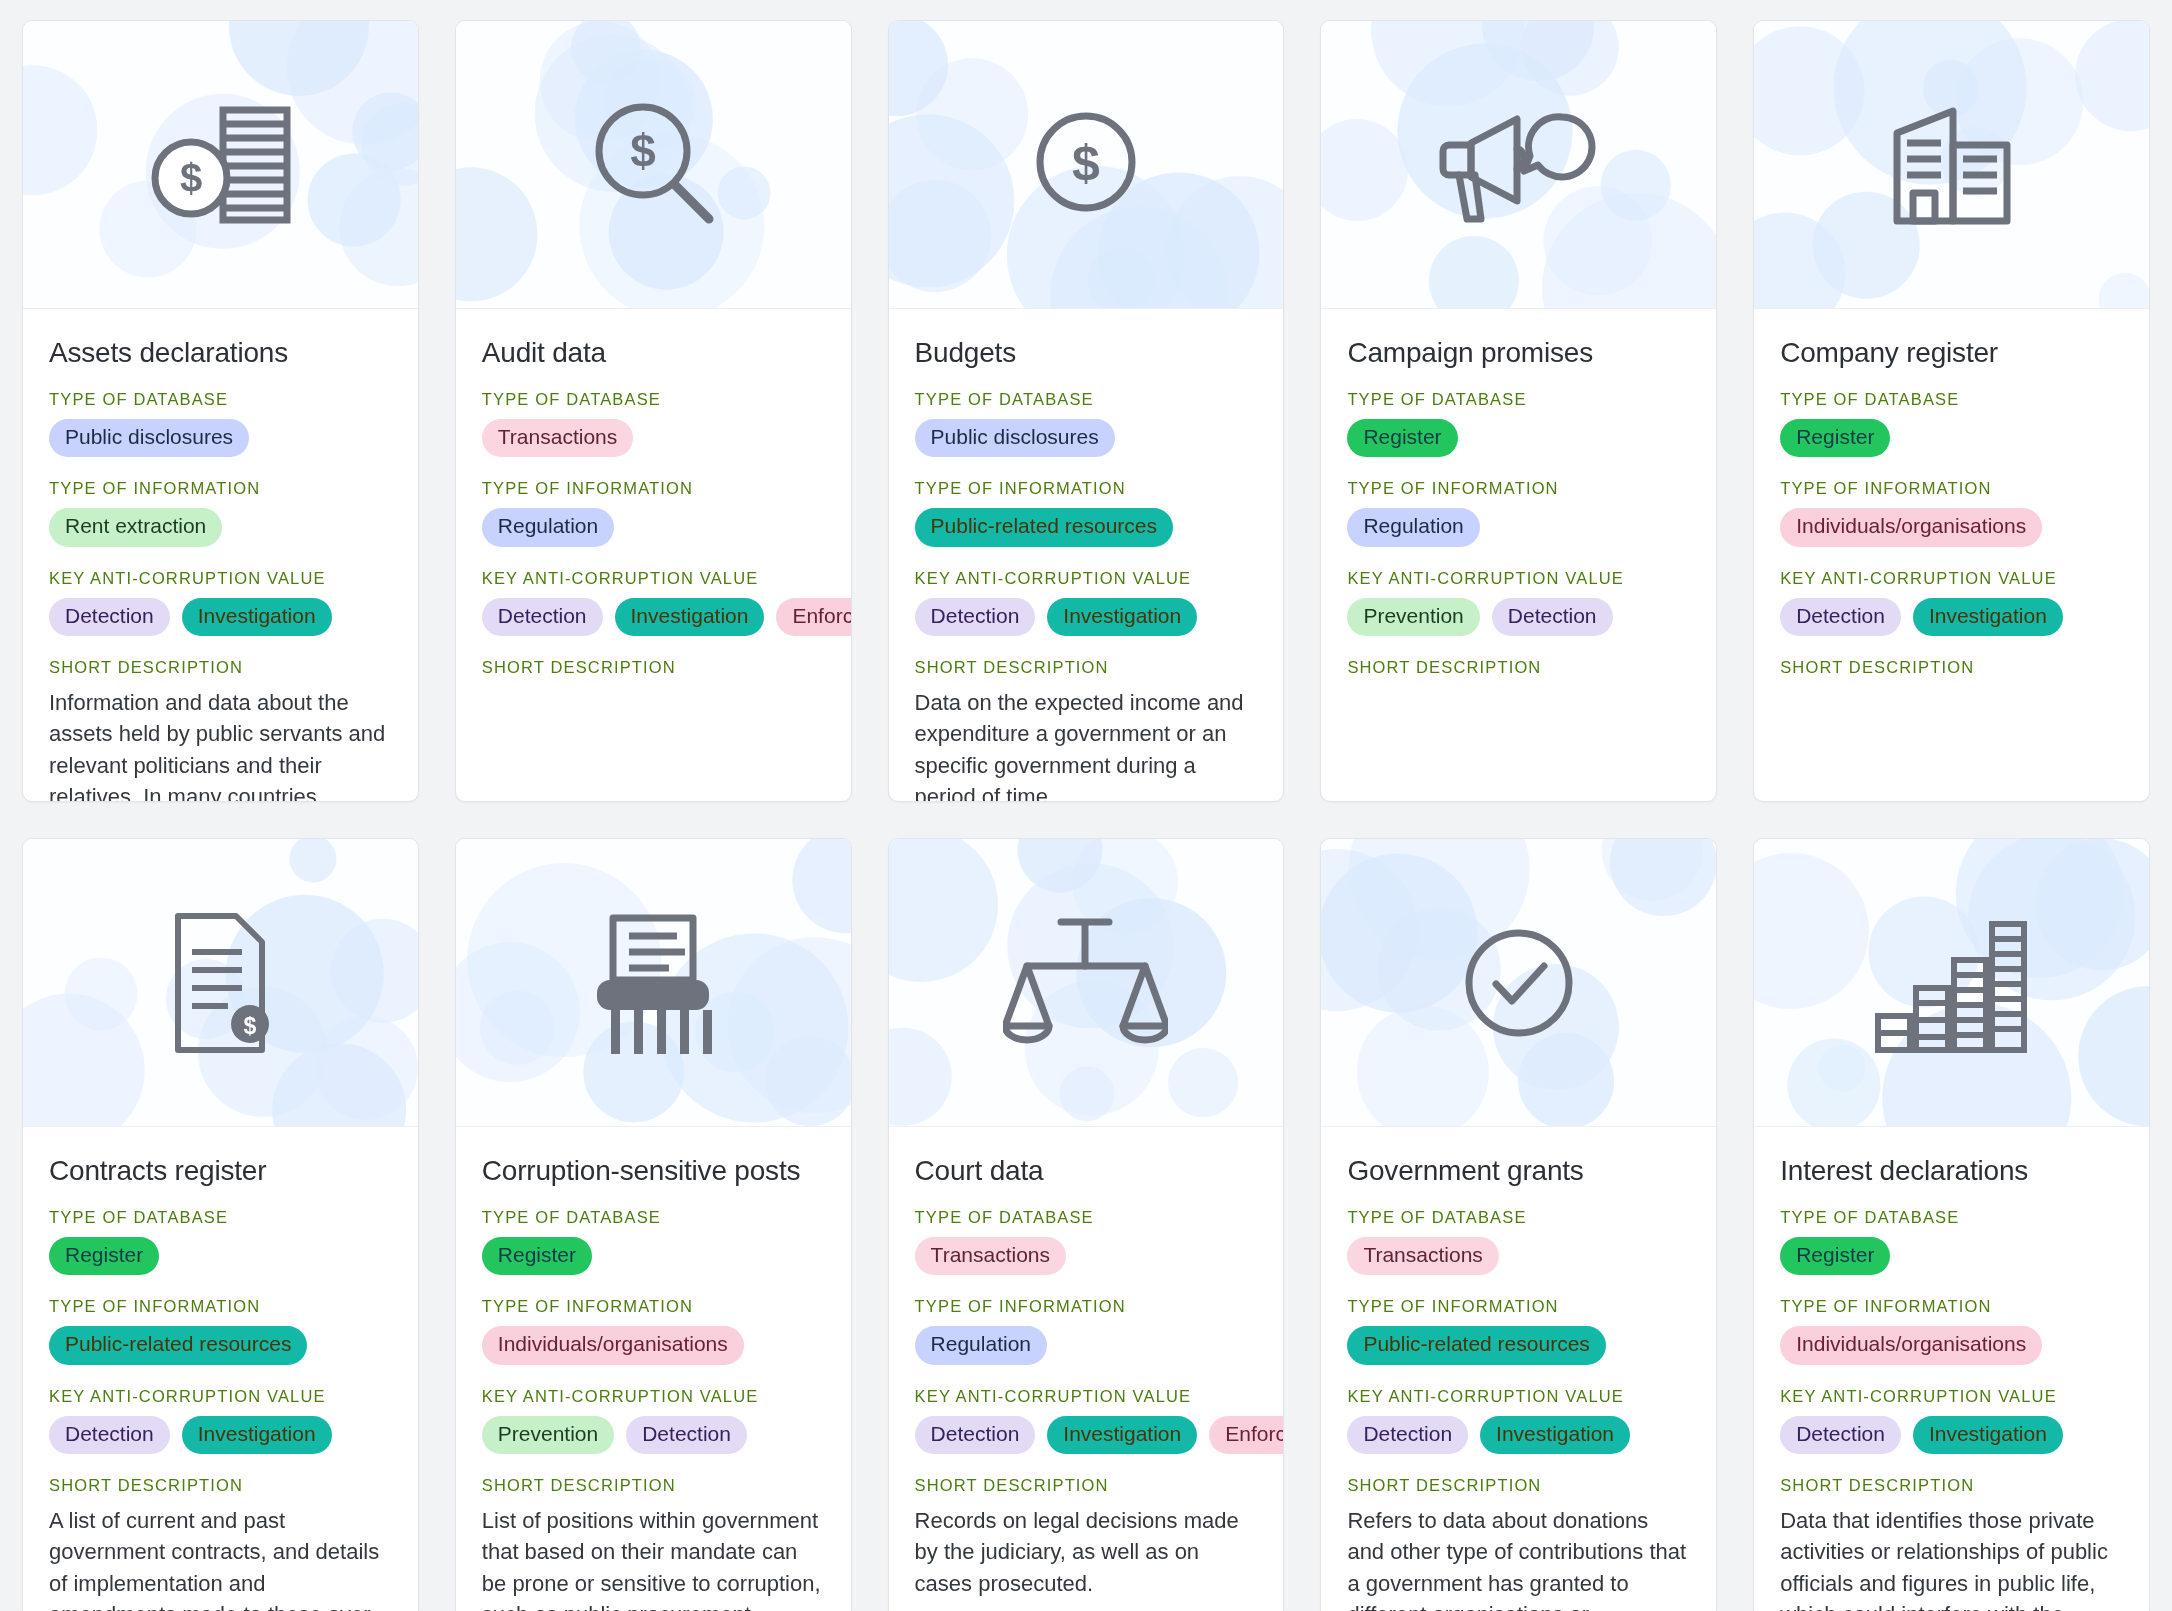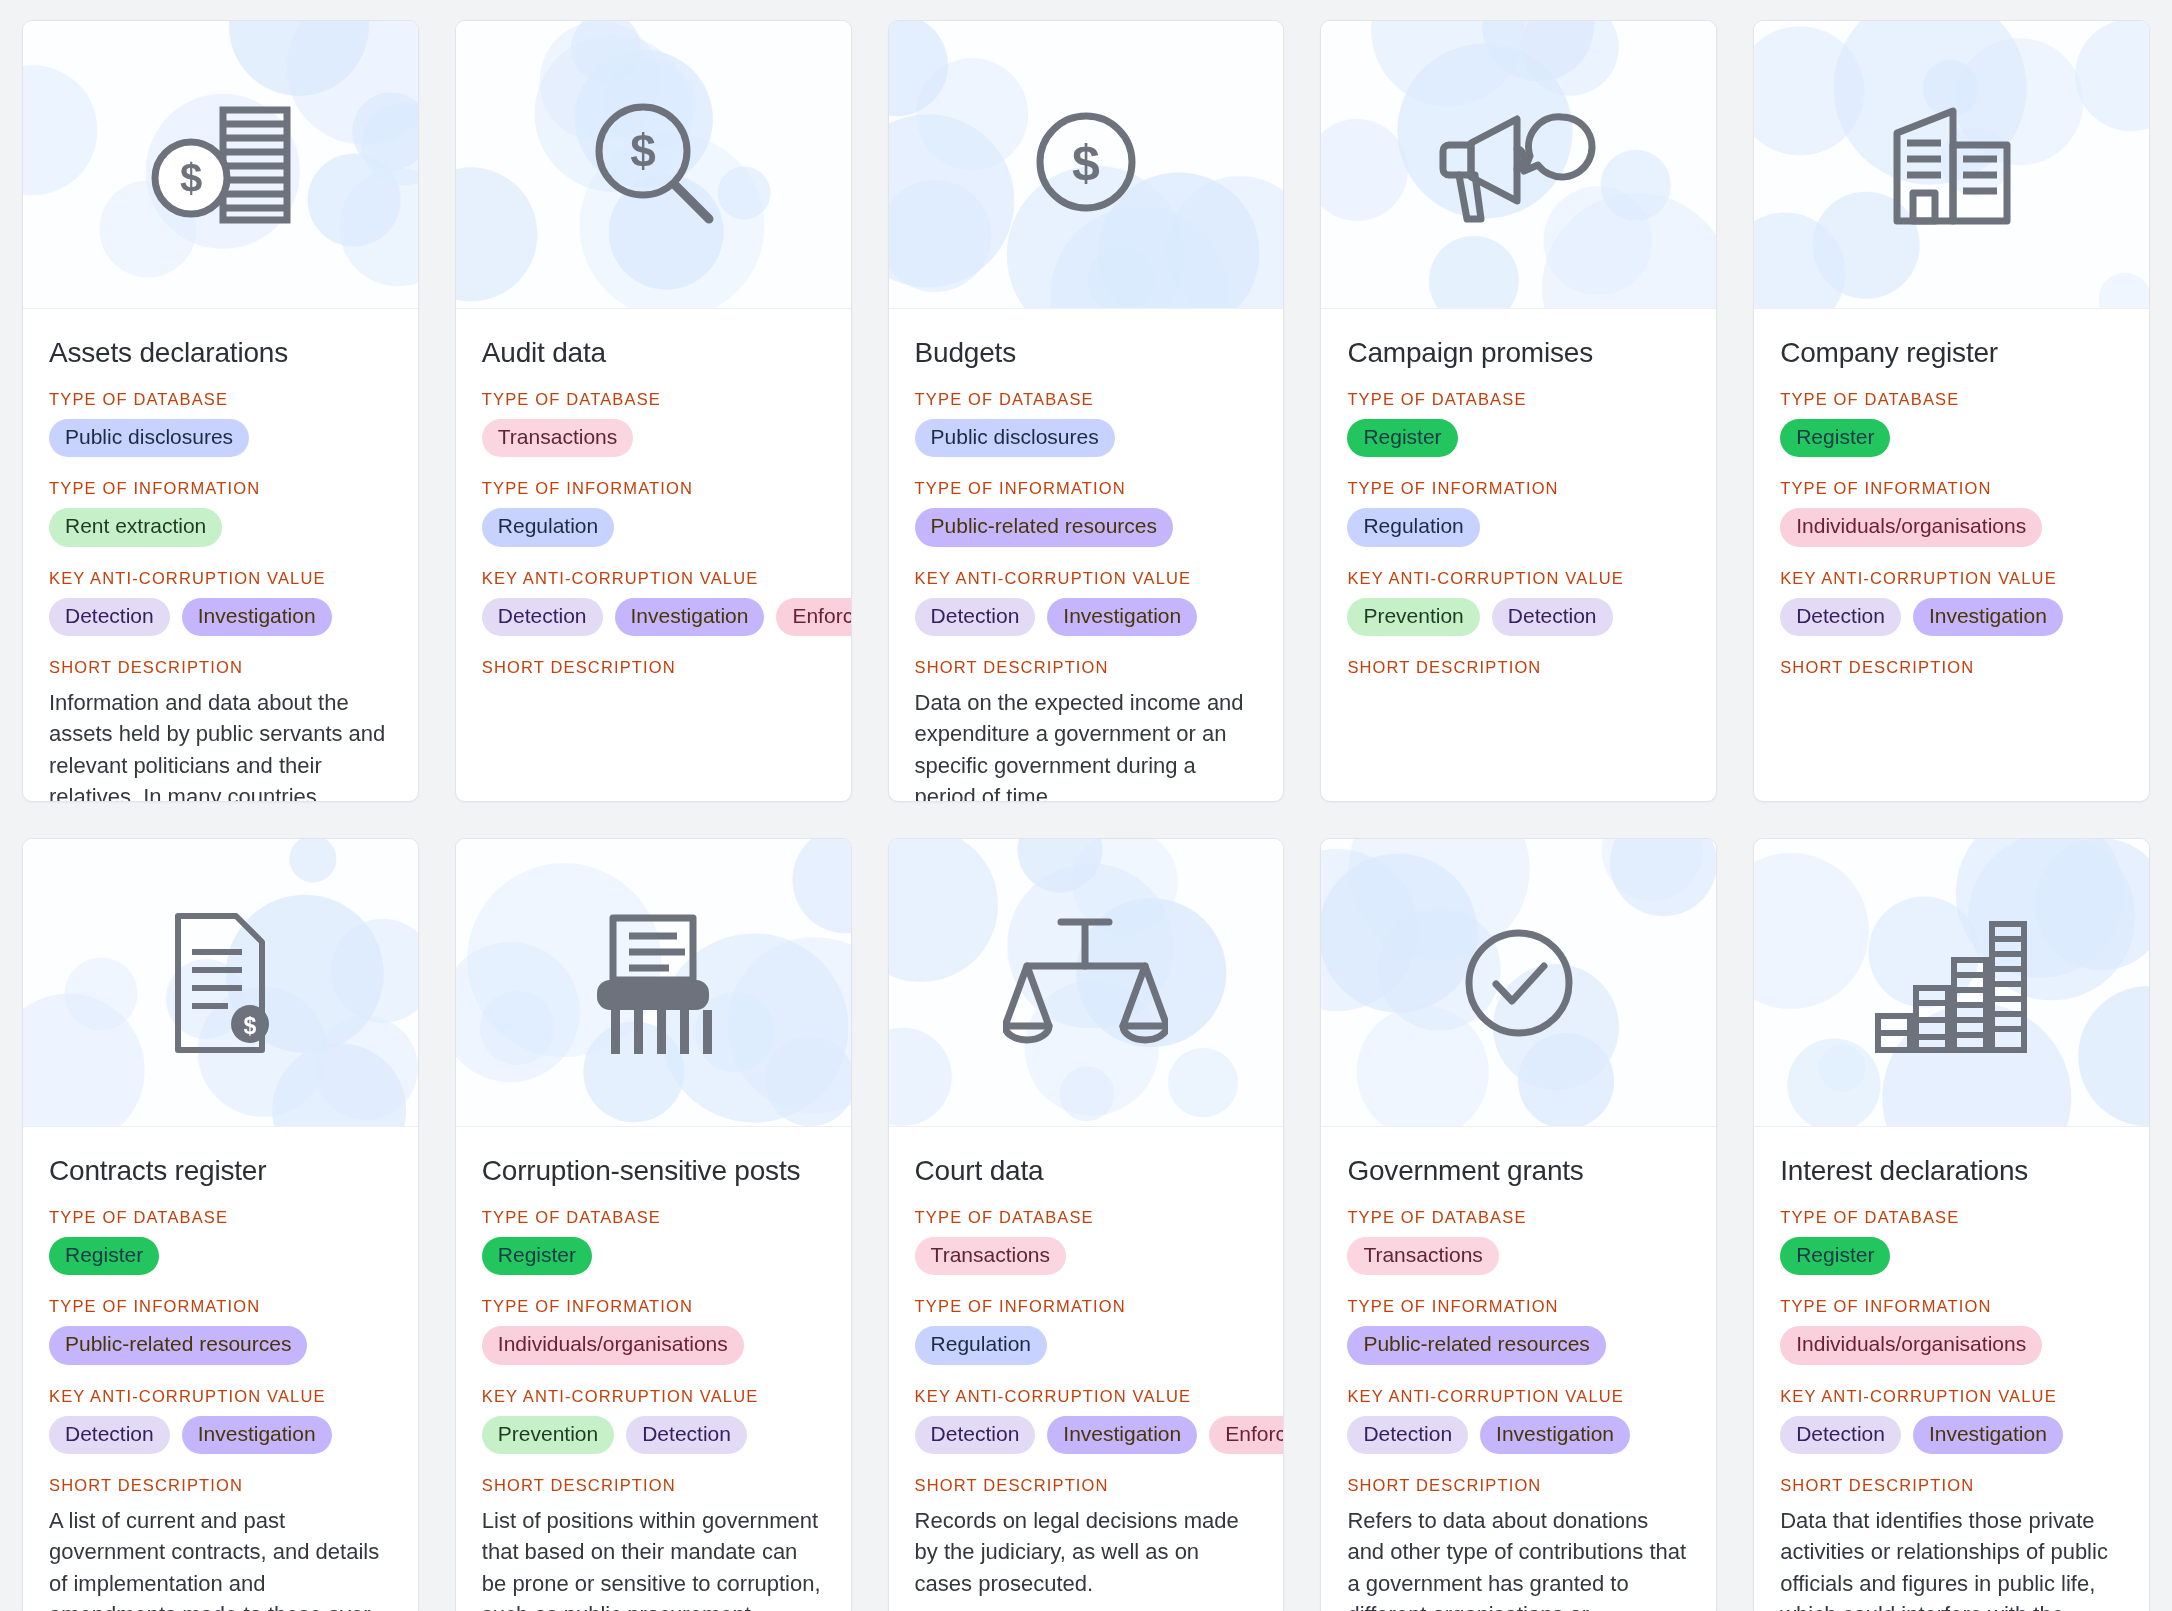--- a/index.html
+++ b/index.html
@@ -51,21 +51,21 @@
   .card-title {
     font-size: 28px;
     font-weight: 400;
     color: #2b2f36;
     letter-spacing: -0.2px;
     margin-bottom: 21px;
   }
   .field-label {
     font-size: 16.5px;
     letter-spacing: 1.15px;
-    color: #c2410c;
+    color: #4d7c0f;
     text-transform: uppercase;
     margin-bottom: 10px;
     white-space: nowrap;
   }
   .tag-row {
     display: flex;
     gap: 12px;
     margin-bottom: 22px;
     flex-wrap: nowrap;
     white-space: nowrap;
@@ -83,21 +83,21 @@
     font-size: 22px;
     line-height: 1.43;
     color: #33383f;
     margin-top: 2px;
   }
   
   .t-periwinkle { background:#c7d2fe; color:#1f2a44; }
   .t-pink       { background:#fbd5e0; color:#612338; }
   .t-cyan       { background:#22c55e; color:#143a47; }
   .t-green      { background:#c6f0c8; color:#1d3b20; }
-  .t-amber      { background:#c4b5fd; color:#4a3508; }
+  .t-amber      { background:#14b8a6; color:#4a3508; }
   .t-rose       { background:#fbd0dd; color:#6a2038; }
   .t-lavender   { background:#e3daf6; color:#36215e; }
 </style>
 </head>
 <body>
 
 <div id="grid">
   <div class="card">
     <div class="card-media">
       <div class="bubbles">

